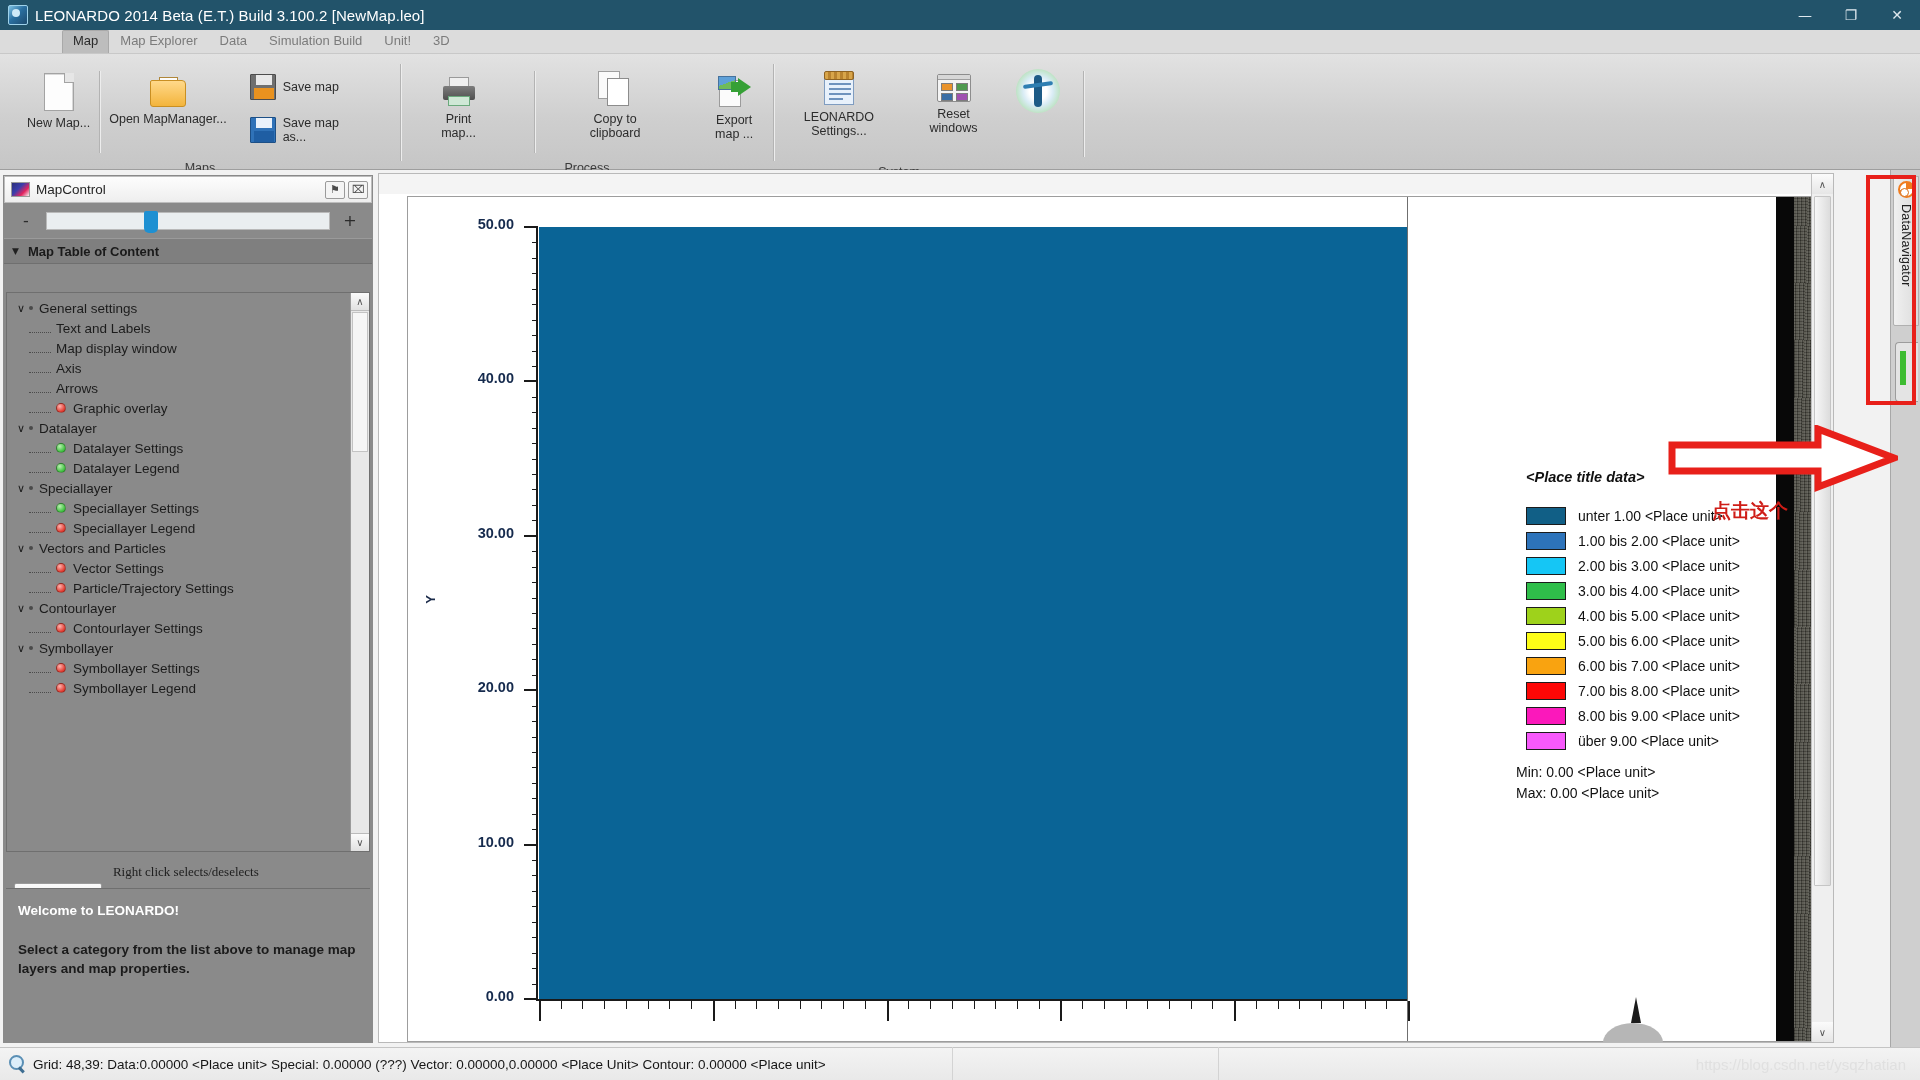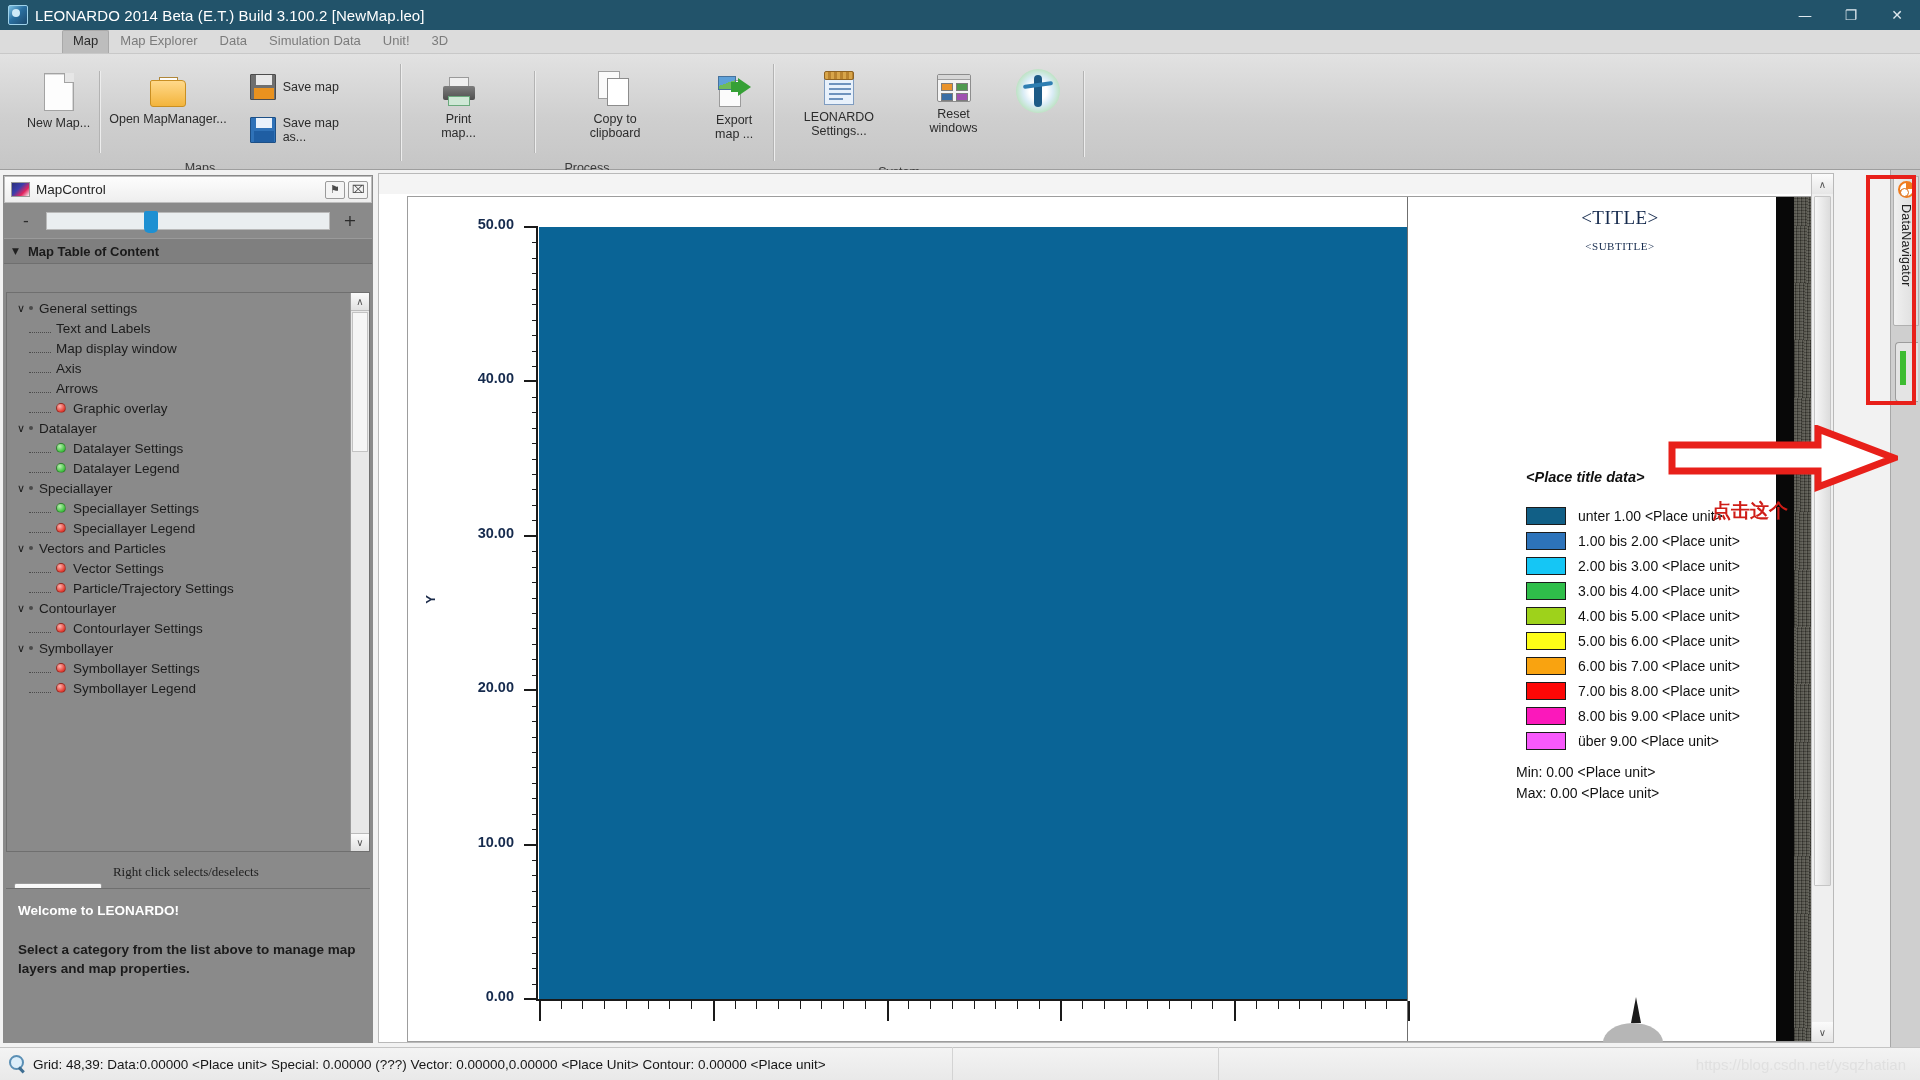--- a/index.html
+++ b/index.html
@@ -283,21 +283,21 @@
     <div class="win-btn">—</div>
     <div class="win-btn">❐</div>
     <div class="win-btn close">✕</div>
   </div>
 </div>
 
 <div class="ribbon-tabs">
   <div class="ribbon-tab active">Map</div>
   <div class="ribbon-tab">Map Explorer</div>
   <div class="ribbon-tab">Data</div>
-  <div class="ribbon-tab">Simulation Data</div>
+  <div class="ribbon-tab">Simulation Build</div>
   <div class="ribbon-tab">Unit!</div>
   <div class="ribbon-tab">3D</div>
 </div>
 
 <div class="ribbon">
 
   <div class="rgroup" style="width:400px">
     <div class="rgroup-body">
       <div class="rbtn" style="padding-top:12px;margin-left:18px">
         <span class="ic ic-doc"></span>
@@ -646,24 +646,20 @@
             <div class="tick-minor-x" style="left: 891.375px;"></div>
             <div class="tick-minor-x" style="left: 913.1px;"></div>
             <div class="tick-minor-x" style="left: 934.825px;"></div>
             <div class="tick-minor-x" style="left: 956.55px;"></div>
             <div class="tick-minor-x" style="left: 978.275px;"></div>
             <div class="tick-major-x" style="left: 1000px;"></div>
           </div>
       </div>
 
       <div class="legend-pane">
-        <div class="legend-title-block">
-          <div class="lg-title">&lt;TITLE&gt;</div>
-          <div class="lg-subtitle">&lt;SUBTITLE&gt;</div>
-        </div>
         <div class="lg-data-title">&lt;Place title data&gt;</div>
         <div class="lg-rows" id="legend-host">
             <div class="lg-row">
               <span class="lg-swatch" style="background: rgb(17, 95, 134);"></span>
               <span class="lg-text">unter 1.00 &lt;Place unit&gt;</span>
             </div>
             <div class="lg-row">
               <span class="lg-swatch" style="background: rgb(45, 115, 186);"></span>
               <span class="lg-text">1.00 bis 2.00 &lt;Place unit&gt;</span>
             </div>

